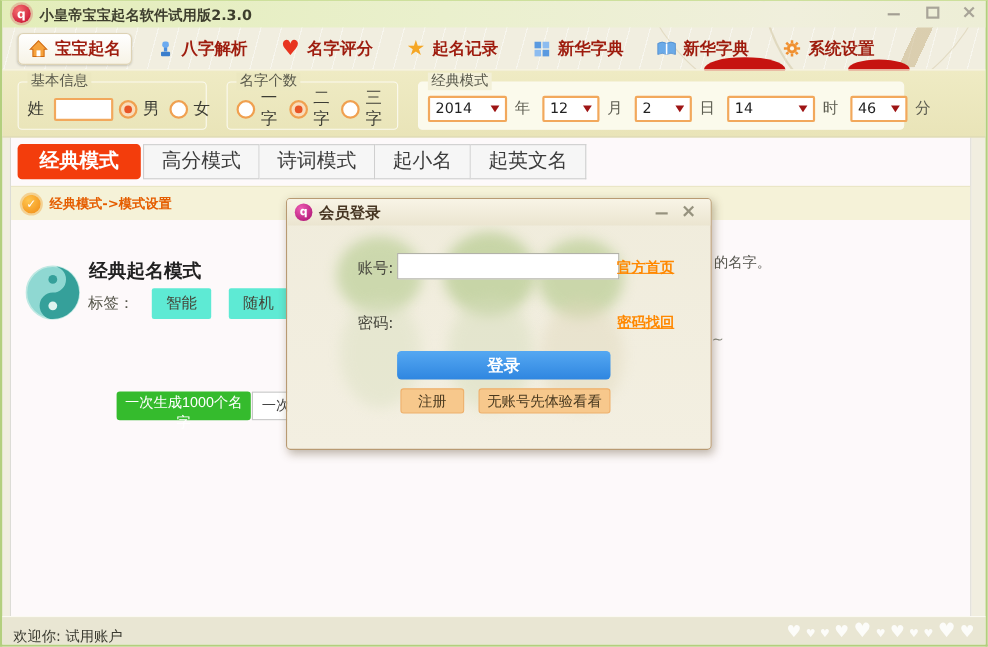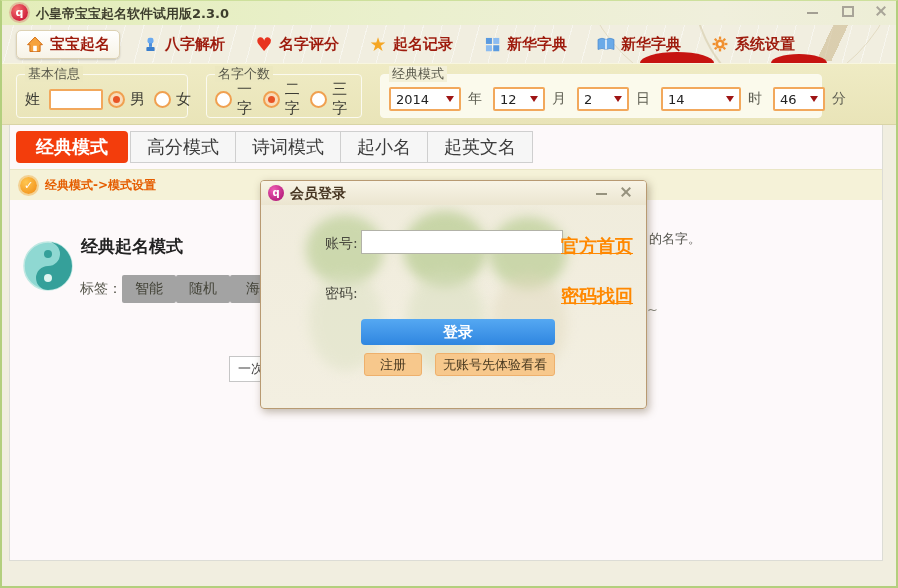--- a/index.html
+++ b/index.html
@@ -88,23 +88,23 @@
     border-top:1px solid #eae6c6;display:flex;align-items:center;padding-left:10px;gap:8px;box-sizing:border-box;}
   .crumb-badge{width:17px;height:17px;border-radius:50%;flex:none;
     background:radial-gradient(circle at 35% 30%,#ffc650,#f08a12);
     color:#fff;font-size:11px;text-align:center;line-height:17px;font-weight:bold;
     box-shadow:0 0 0 2px rgba(240,150,20,.35);}
   .crumb-text{font-size:12px;font-weight:bold;color:#e55d00;}
 
   .content{position:absolute;left:0;right:0;top:75px;bottom:0;}
   .taiji{position:absolute;left:13px;top:41px;width:50px;height:50px;}
   .mode-title{position:absolute;left:71px;top:35px;font-size:17px;font-weight:bold;color:#222;}
-  .tags-row{position:absolute;left:70px;top:75px;display:flex;align-items:center;gap:0;}
+  .tags-row{position:absolute;left:70px;top:62px;display:flex;align-items:center;gap:16px;}
   .tags-label{font-size:14px;color:#55554a;}
-  .tag{background:#a3a3a3;color:#45453a;font-size:14px;padding:5px 13px;border-radius:2px;cursor:pointer;text-align:center;}
+  .tag{background:#5eead4;color:#45453a;font-size:14px;padding:5px 13px;border-radius:2px;cursor:pointer;text-align:center;}
   .tag-cut{padding:5px 10px 5px 16px;}
   .gen-btn{position:absolute;left:96px;top:156px;width:122px;height:26px;
     background:#35bb2d;color:#fff;font-size:13px;border:none;border-radius:3px;cursor:pointer;}
   .gen-btn2{position:absolute;left:219px;top:156px;width:72px;height:26px;
     background:#fff;color:#444;font-size:13px;border:1px solid #c6c6c6;text-align:left;
     padding-left:8px;box-sizing:border-box;cursor:pointer;}
   .frag-top{position:absolute;left:639px;top:30px;font-size:13px;color:#55554e;}
   .frag-mid{position:absolute;left:637px;top:102px;font-size:13px;color:#88887e;}
   .start-btn{position:absolute;left:749px;top:304px;width:116px;height:43px;
     background:#2ec32e;color:#fff;font-size:17px;font-weight:bold;border:none;border-radius:4px;
@@ -141,21 +141,21 @@
   .modal-min{right:36px;} .modal-close{right:12px;}
   .mg-min{position:absolute;left:2px;top:8px;width:11px;border-top:2px solid #96927e;}
   .mg-x1,.mg-x2{position:absolute;left:2px;top:6px;width:12px;border-top:2px solid #96927e;}
   .mg-x1{transform:rotate(45deg);} .mg-x2{transform:rotate(-45deg);}
   .m-label{position:absolute;font-size:14px;color:#4a4a40;}
   .m-input{position:absolute;width:190px;height:22px;border:1px solid #b2b2a8;background:#fff;
     font-size:13px;padding:0 5px;outline:none;font-family:inherit;}
   .m-input::placeholder{color:#b0b0a8;}
   .lab-account{left:64px;top:54px;} .inp-account{left:100px;top:49px;}
   .lab-pass{left:64px;top:104px;} .inp-pass{left:100px;top:99px;}
-  .m-link{position:absolute;font-size:18px;font-weight:bold;color:#ff8800;text-decoration:underline;cursor:pointer;}
+  .m-link{position:absolute;font-size:13px;font-weight:bold;color:#ff8800;text-decoration:underline;cursor:pointer;}
   .link-home{left:300px;top:53px;} .link-pass{left:300px;top:103px;}
   .m-login{position:absolute;left:100px;top:138px;width:194px;height:26px;
     background:linear-gradient(180deg,#55a8f2,#2f86e0);color:#fff;font-size:15px;font-weight:bold;
     border:none;border-radius:4px;cursor:pointer;}
   .m-small{position:absolute;top:172px;height:23px;background:#f7c88c;border:1px solid #eeb06c;
     border-radius:3px;color:#4a3a20;font-size:13px;cursor:pointer;}
   .m-register{left:103px;width:58px;}
   .m-trial{left:174px;width:120px;}
 </style>
 </head>
@@ -340,26 +340,31 @@
           <circle cx="50" cy="74" r="8" fill="#dff4f0"></circle>
         </svg>
       </span>
       <div class="mode-title">经典起名模式</div>
       <div class="tags-row">
         <span class="tags-label">标签：</span>
         <span class="tag">智能</span>
         <span class="tag">随机</span>
         <span class="tag tag-cut">海</span>
       </div>
+      <button class="gen-btn">一次生成1000个名字</button>
       <button class="gen-btn2">一次生</button>
       <span class="frag-top">的名字。</span>
       <span class="frag-mid">~</span>
     </div>
   </div>
 
+  <div class="statusbar">
+    <span class="status-text">欢迎你: 试用账户</span>
+    <span class="hearts">♥<span class="h2">♥♥</span>♥<span class="h3">♥</span><span class="h2">♥</span>♥<span class="h2">♥♥</span><span class="h3">♥</span>♥</span>
+  </div>
 
   <div class="modal">
     <div class="figurines">
       <span class="blob head1"></span>
         <span class="blob head2"></span>
         <span class="blob head3"></span>
       <span class="blob body1"></span>
         <span class="blob body2"></span>
         <span class="blob body3"></span>
     </div>

